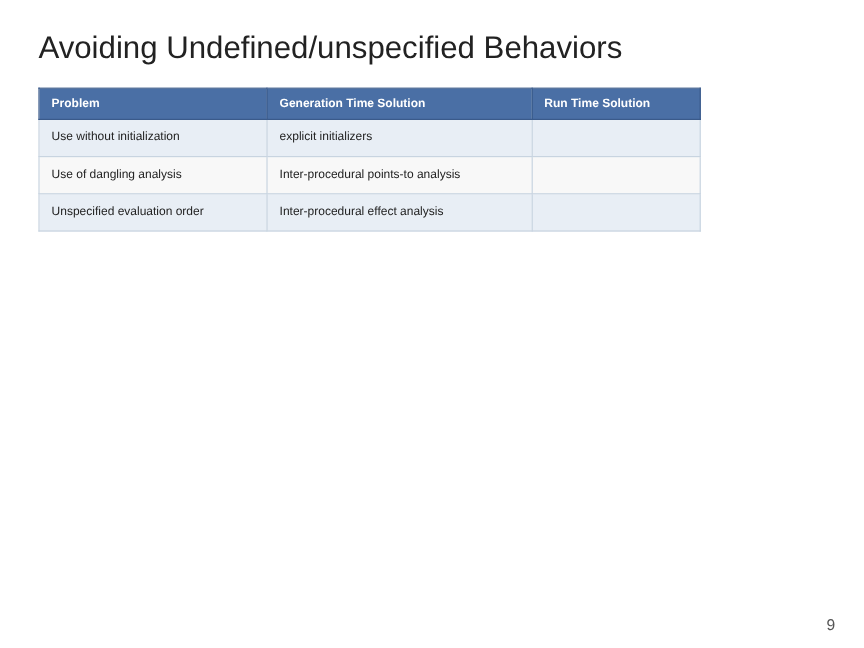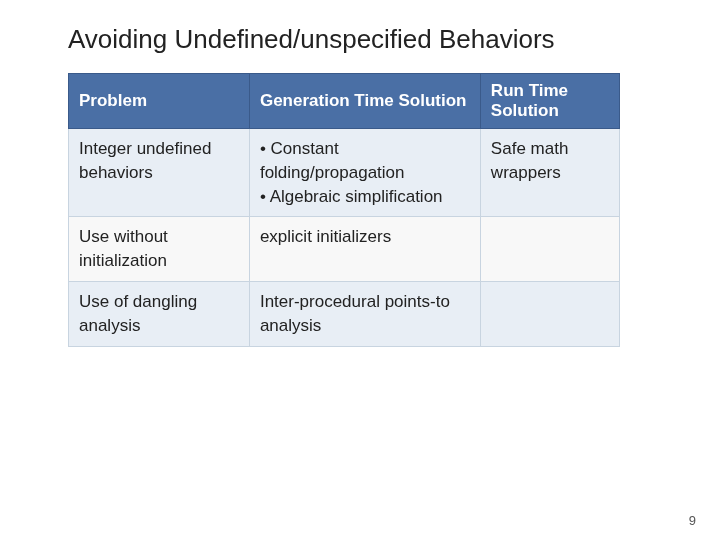--- a/index.html
+++ b/index.html
@@ -8,32 +8,31 @@
       height: 540px;
       background: #ffffff;
       font-family: 'Segoe UI', Arial, sans-serif;
       overflow: hidden;
       position: relative;
     }
     .page {
       width: 616px;
       height: 540px;
       padding: 24px 32px 16px 32px;
-      margin-left: 36px;
     }
     .title {
       font-size: 26px;
       font-weight: 400;
       color: #222;
       margin-bottom: 18px;
     }
     table {
       width: 100%;
       border-collapse: collapse;
-      font-size: 17px;
+      font-size: 10px;
     }
     thead tr th {
       background: #4a6fa5;
       color: #fff;
       padding: 7px 10px;
       text-align: left;
       font-weight: 600;
       border: 1px solid #3a5a8a;
     }
     tbody tr:nth-child(odd) td {
@@ -64,32 +63,32 @@
   <h1 class="title">Avoiding Undefined/unspecified Behaviors</h1>
   <table>
     <thead>
       <tr>
         <th>Problem</th>
         <th>Generation Time Solution</th>
         <th>Run Time Solution</th>
       </tr>
     </thead>
     <tbody id="table-body">
-    <tr>
-          <td>Integer undefined behaviors</td>
-          <td>• Constant folding/propagation<br>• Algebraic simplification</td>
-          <td>Safe math wrappers</td>
-        </tr>
         <tr>
           <td>Use without initialization</td>
           <td>explicit initializers</td>
           <td></td>
         </tr>
         <tr>
           <td>Use of dangling analysis</td>
           <td>Inter-procedural points-to analysis</td>
           <td></td>
         </tr>
+        <tr>
+          <td>Unspecified evaluation order</td>
+          <td>Inter-procedural effect analysis</td>
+          <td></td>
+        </tr>
       </tbody>
   </table>
 </div>
 
 <div class="page-num">9</div>
 
 </body></html>

